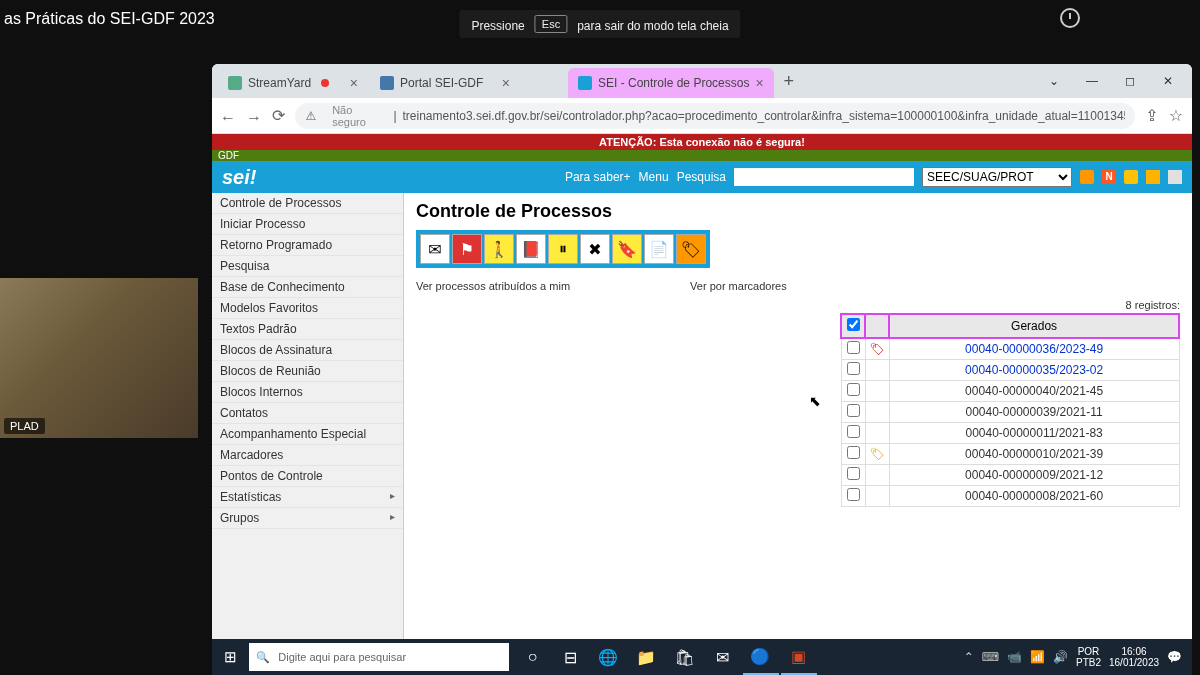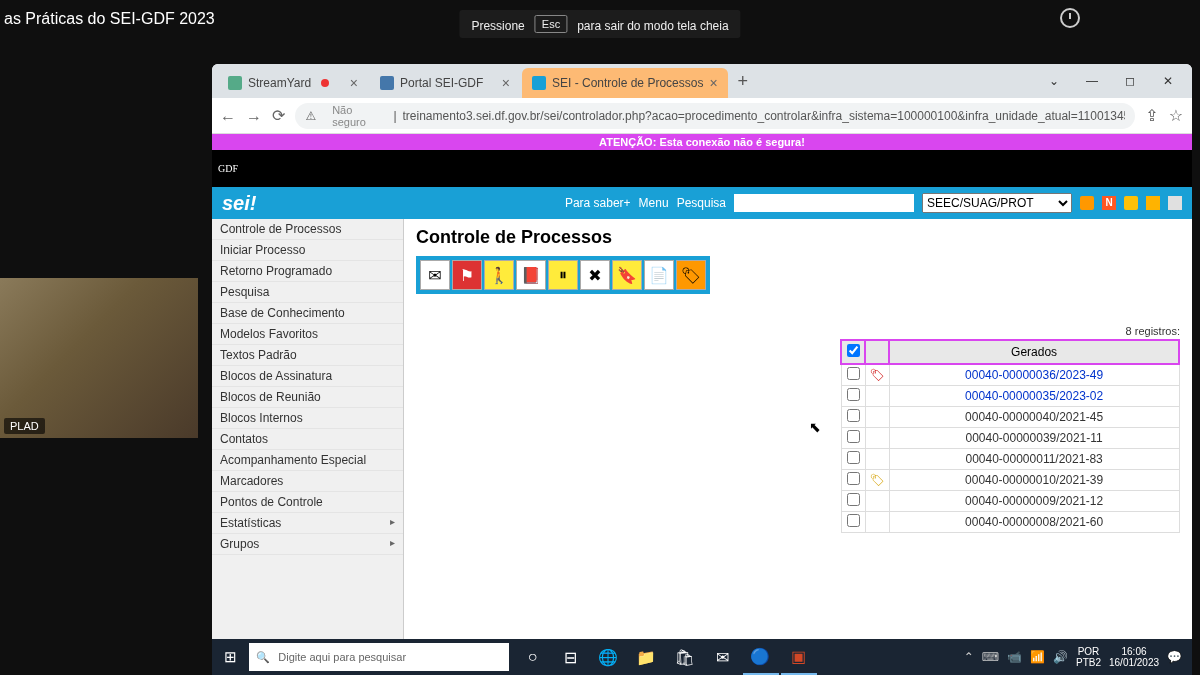--- a/index.html
+++ b/index.html
@@ -13,41 +13,41 @@
 .clock-icon::after { content: ''; position: absolute; top: 3px; left: 7px; width: 2px; height: 6px; background: #ccc; }
 .webcam { position: absolute; left: 0; top: 278px; width: 198px; height: 160px; background: linear-gradient(135deg, #8a7a5a 0%, #6b5a3a 40%, #4a3a2a 100%); }
 .webcam-label { position: absolute; bottom: 4px; left: 4px; background: rgba(0,0,0,0.6); color: #fff; font-size: 11px; padding: 2px 6px; border-radius: 2px; }
 
 
 .browser { position: absolute; left: 212px; top: 64px; width: 980px; height: 592px; background: #fff; border-radius: 6px 6px 0 0; overflow: hidden; display: flex; flex-direction: column; }
 
 
 .tabs-row { background: #dde2e6; height: 34px; display: flex; align-items: center; padding: 0 6px; gap: 2px; }
 .tab { display: flex; align-items: center; gap: 6px; padding: 6px 10px; font-size: 12px; color: #444; border-radius: 6px 6px 0 0; height: 30px; margin-top: 4px; cursor: pointer; min-width: 150px; }
-.tab.active { background: #fdba74; }
+.tab.active { background: #f0abfc; margin-left: 46px; }
 .tab-icon { width: 14px; height: 14px; border-radius: 2px; flex-shrink: 0; }
 .tab-icon.green { background: #5a8; }
 .tab-icon.gov { background: #47a; }
 .tab-icon.sei { background: #19a0d6; }
 .tab-close { margin-left: auto; color: #666; font-size: 14px; }
 .tab-rec { width: 8px; height: 8px; background: #e33; border-radius: 50%; margin-left: 4px; }
 .tab-add { color: #555; font-size: 18px; padding: 0 8px; cursor: pointer; }
 .window-controls { margin-left: auto; display: flex; gap: 2px; }
 .win-btn { width: 36px; height: 28px; display: flex; align-items: center; justify-content: center; color: #333; font-size: 12px; cursor: pointer; }
 
 
 .addr-row { background: #fff; height: 36px; display: flex; align-items: center; padding: 0 8px; gap: 10px; border-bottom: 1px solid #ddd; }
 .nav-btn { width: 20px; color: #666; font-size: 16px; cursor: pointer; text-align: center; }
 .addr-bar { flex: 1; background: #f1f3f4; border-radius: 14px; height: 26px; display: flex; align-items: center; padding: 0 10px; font-size: 12px; color: #555; gap: 6px; }
 .insecure { color: #888; font-size: 11px; margin-left: 10px; }
 .addr-icons { display: flex; gap: 10px; color: #555; }
 
 
-.warning-bar { background: #d946ef; color: #fff; text-align: center; font-size: 11px; font-weight: bold; padding: 2px; }
-.gdf-bar { background: #000000; color: #fff; font-size: 10px; padding: 13px 6px; font-family: Liberation Serif, serif; }
+.warning-bar { background: #b91c1c; color: #fff; text-align: center; font-size: 11px; font-weight: bold; padding: 2px; }
+.gdf-bar { background: #4d7c0f; color: #fff; font-size: 10px; padding: 0 6px; }
 .sei-header { background: #19a0d6; height: 32px; display: flex; align-items: center; padding: 0 10px; color: #fff; }
 .sei-logo { font-size: 20px; font-weight: bold; font-style: italic; }
 .sei-logo .dot { color: #fff; }
 .sei-header-right { margin-left: auto; display: flex; align-items: center; gap: 8px; font-size: 12px; }
 .sei-header-right a { color: #fff; text-decoration: none; cursor: pointer; }
 .search-box { width: 180px; height: 18px; border: none; font-size: 11px; padding: 0 4px; }
 .unit-select { height: 20px; font-size: 12px; width: 150px; }
 .hdr-icon { width: 14px; height: 14px; display: inline-block; cursor: pointer; }
 .hdr-icon.orange { background: #ff9800; border-radius: 2px; }
 .hdr-icon.n { background: #ff5722; color: #fff; font-size: 10px; font-weight: bold; text-align: center; line-height: 14px; }
@@ -208,20 +208,24 @@
         <div class="tool-btn" style="background:#d33;color:#fff">⚑</div>
         <div class="tool-btn" style="background:#ffeb3b">🚶</div>
         <div class="tool-btn">📕</div>
         <div class="tool-btn" style="background:#ffeb3b">⏸</div>
         <div class="tool-btn">✖</div>
         <div class="tool-btn" style="background:#ffeb3b">🔖</div>
         <div class="tool-btn">📄</div>
         <div class="tool-btn" style="background:#ff9800">🏷</div>
       </div>
 
+      <div class="filter-links">
+        <a>Ver processos atribuídos a mim</a>
+        <a>Ver por marcadores</a>
+      </div>
 
       <div class="cursor">⬉</div>
 
       <div class="records-container">
         <div class="records-count">8 registros:</div>
         <table class="records-table">
           <thead>
             <tr>
               <th class="chk-col"><input type="checkbox" checked="" style=""></th>
               <th class="icon-col"></th>

